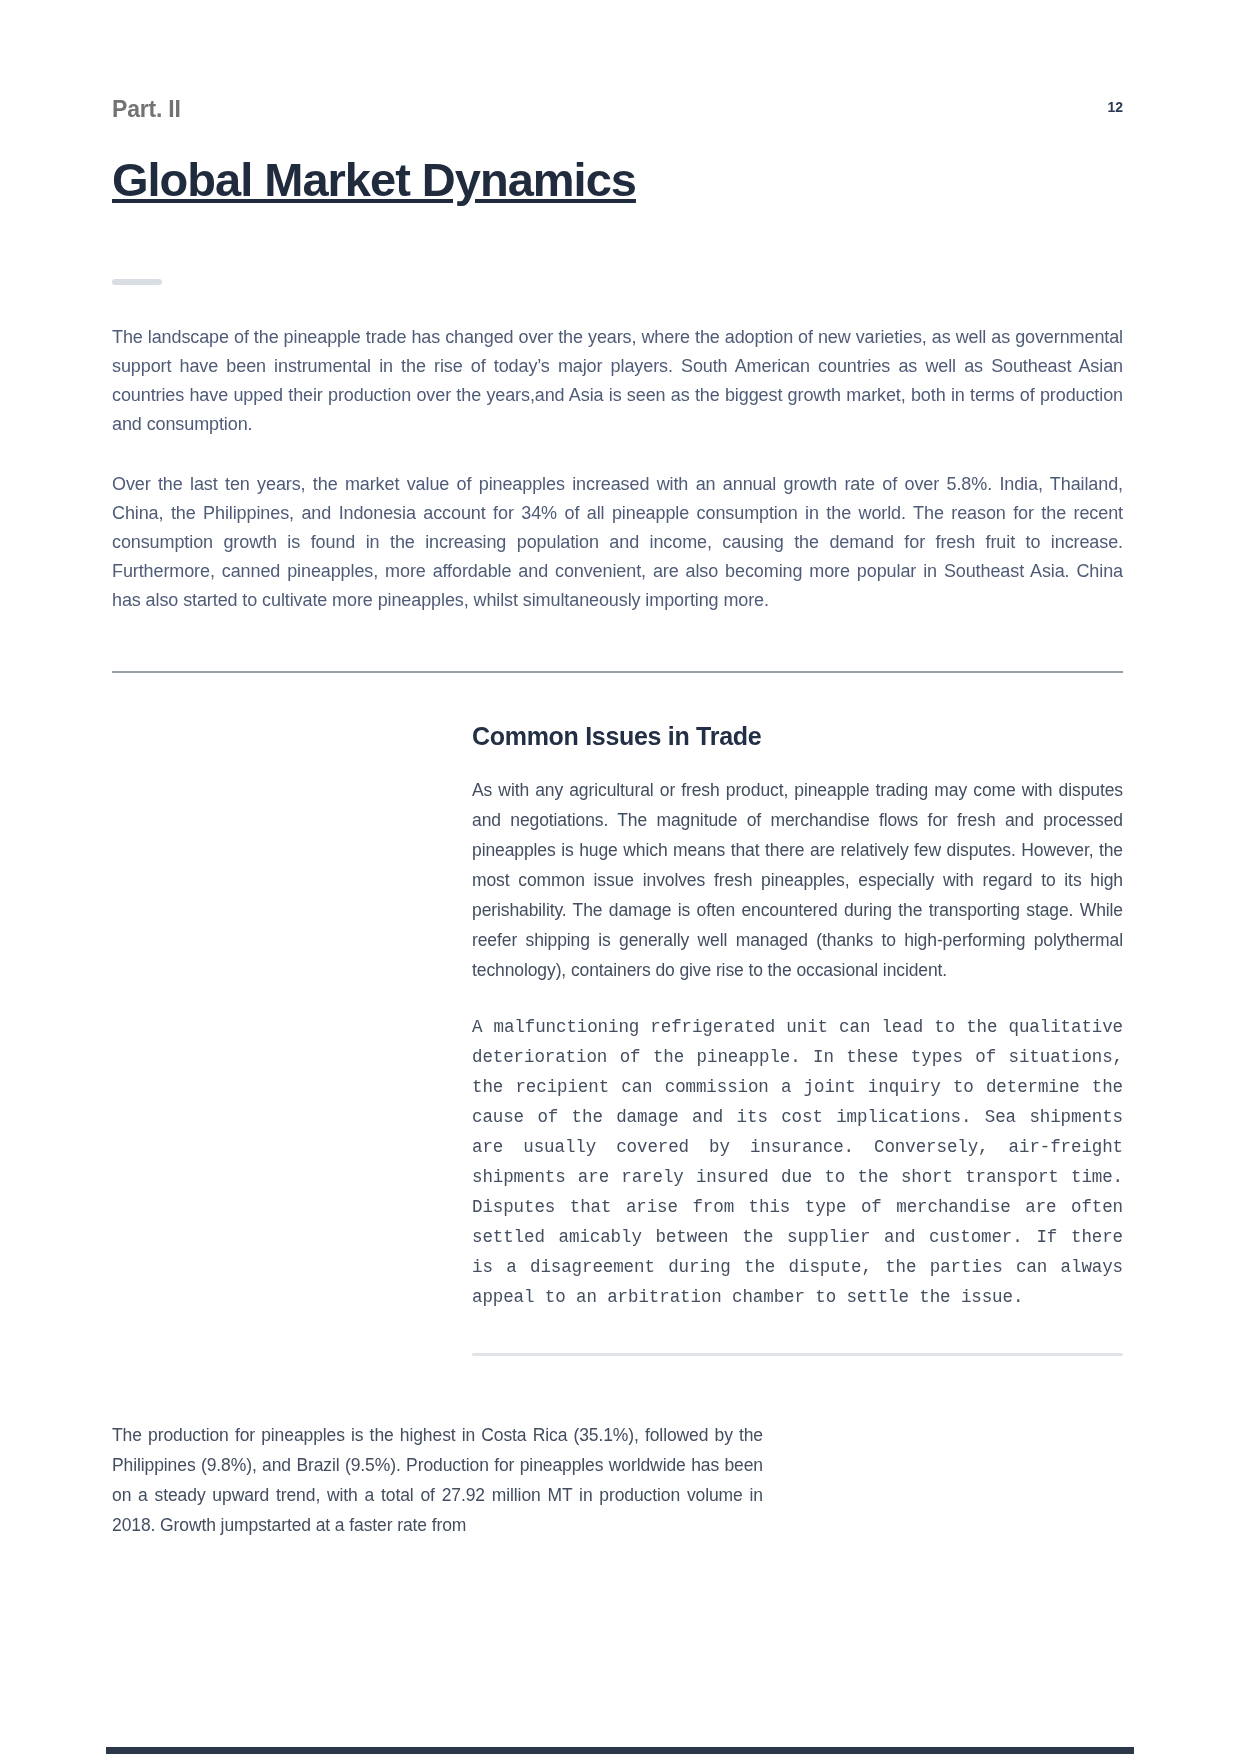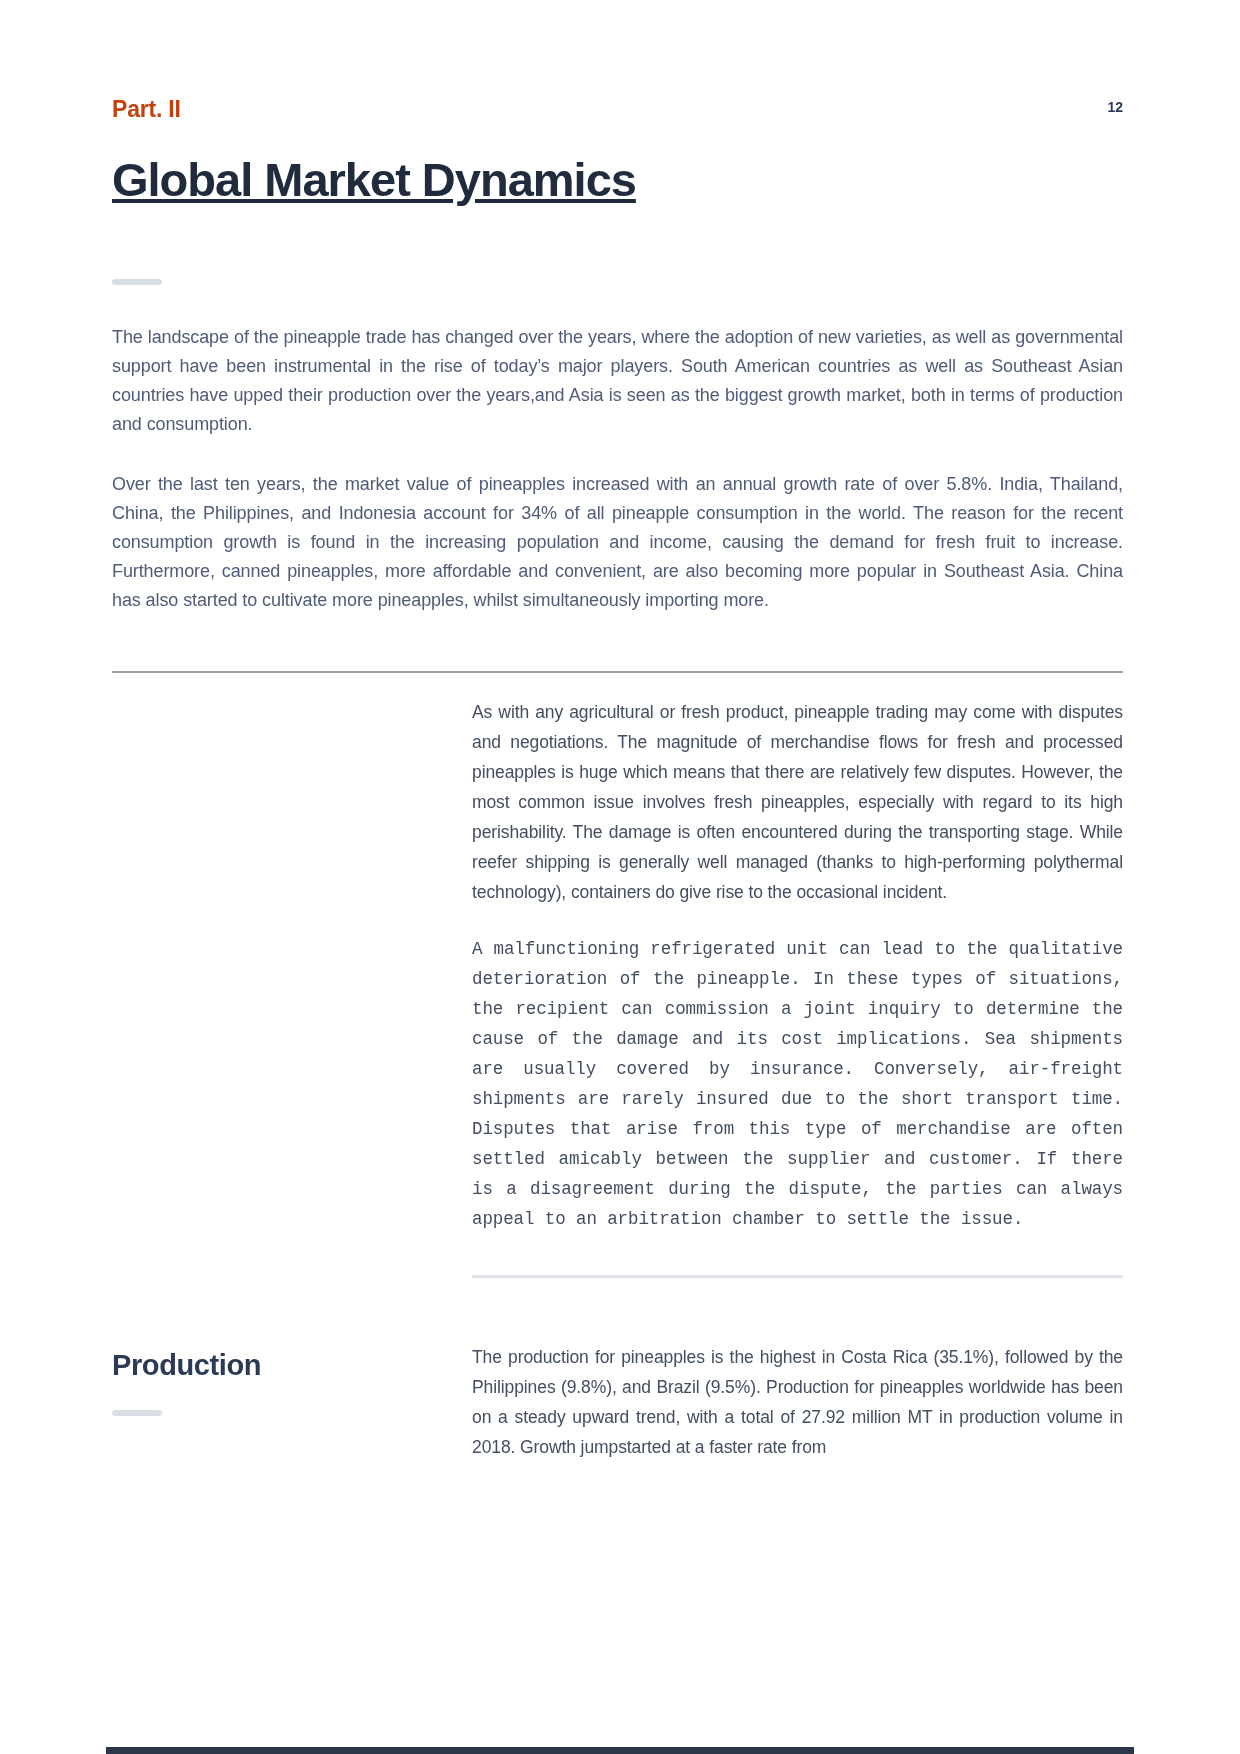--- a/index.html
+++ b/index.html
@@ -8,21 +8,21 @@
     position:relative;
     width:1240px; height:1754px;
     margin:0 auto;
     background:#ffffff;
     font-family:"Liberation Sans", sans-serif;
     overflow:hidden;
   }
   .content { position:absolute; left:112px; top:0; width:1011px; }
 
   .header-row { display:flex; justify-content:space-between; align-items:flex-start; margin-top:96px; }
-  .part-label { font-size:23px; font-weight:700; color:#c2410c; letter-spacing:-0.2px;text-align:center; }
+  .part-label { font-size:23px; font-weight:700; color:#737373; letter-spacing:-0.2px;text-align:center; }
   .page-num  { font-size:14px; font-weight:600; color:#2c3a55; margin-top:3px; }
 
   .title {
     margin-top:30px;
     font-size:47px; font-weight:800;
     color:#202b3d; letter-spacing:-1px;
     line-height:54px;
     text-decoration:underline;
   }
   .dash { margin-top:72px; width:50px; height:6px; background:#d9dee4; border-radius:3px; }
@@ -94,30 +94,27 @@
     <div class="dash"></div>
 
     <div class="intro">
       <p class="first">The landscape of the pineapple trade has changed over the years, where the adoption of new varieties, as well as governmental support have been instrumental in the rise of today’s major players. South American countries as well as Southeast Asian countries have upped their production over the years,and Asia is seen as the biggest growth market, both in terms of production and consumption.</p>
       <p class="second">Over the last ten years, the market value of pineapples increased with an annual growth rate of over 5.8%. India, Thailand, China, the Philippines, and Indonesia account for 34% of all pineapple consumption in the world. The reason for the recent consumption growth is found in the increasing population and income, causing the demand for fresh fruit to increase. Furthermore, canned pineapples, more affordable and convenient, are also becoming more popular in Southeast Asia. China has also started to cultivate more pineapples, whilst simultaneously importing more.</p>
     </div>
 
     <hr class="divider-dark">
 
     <div class="right-col">
+      <h2 class="section-heading ci-heading">Common Issues in Trade</h2>
       <p class="col-text ci-p1">As with any agricultural or fresh product, pineapple trading may come with disputes and negotiations. The magnitude of merchandise flows for fresh and processed pineapples is huge which means that there are relatively few disputes. However, the most common issue involves fresh pineapples, especially with regard to its high perishability. The damage is often encountered during the transporting stage. While reefer shipping is generally well managed (thanks to high-performing polythermal technology), containers do give rise to the occasional incident.</p>
       <p class="col-text ci-p2">A malfunctioning refrigerated unit can lead to the qualitative deterioration of the pineapple. In these types of situations, the recipient can commission a joint inquiry to determine the cause of the damage and its cost implications. Sea shipments are usually covered by insurance. Conversely, air-freight shipments are rarely insured due to the short transport time. Disputes that arise from this type of merchandise are often settled amicably between the supplier and customer. If there is a disagreement during the dispute, the parties can always appeal to an arbitration chamber to settle the issue.</p>
       <hr class="divider-light">
     </div>
 
     <div class="production-row">
-      <div class="production-left">
-        <h2 class="production-heading">Production</h2>
-        <div class="production-dash"></div>
-      </div>
       <div class="production-right">
         <p class="col-text">The production for pineapples is the highest in Costa Rica (35.1%), followed by the Philippines (9.8%), and Brazil (9.5%). Production for pineapples worldwide has been on a steady upward trend, with a total of 27.92 million MT in production volume in 2018. Growth jumpstarted at a faster rate from</p>
       </div>
     </div>
 
   </div>
 
   <div class="footer-rule"></div>
 </div>
 

